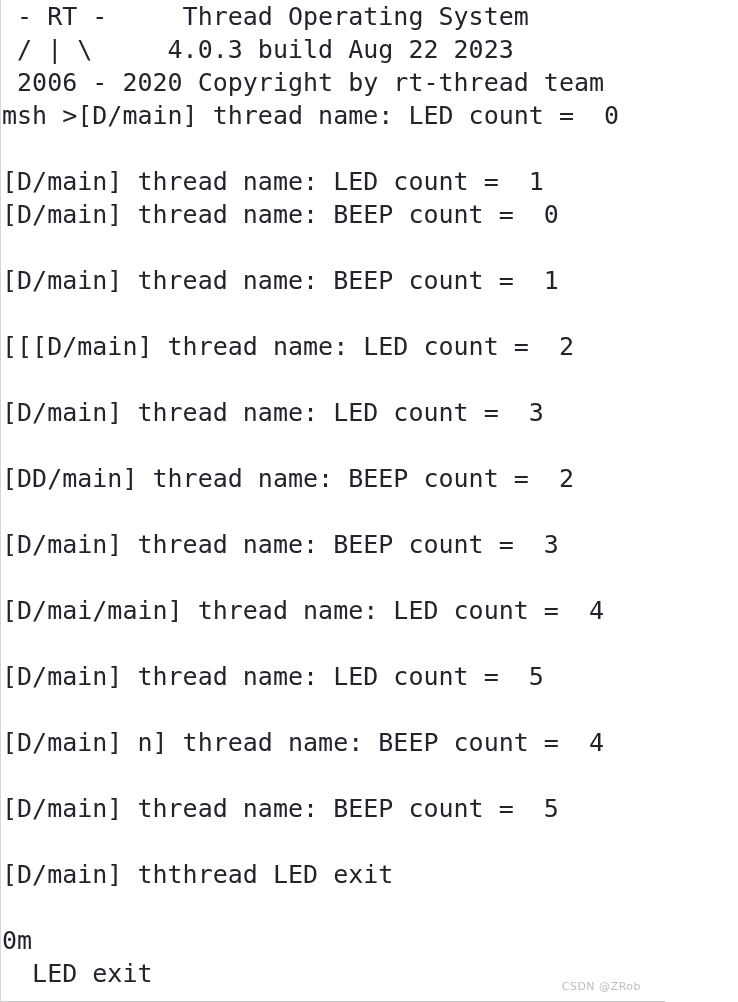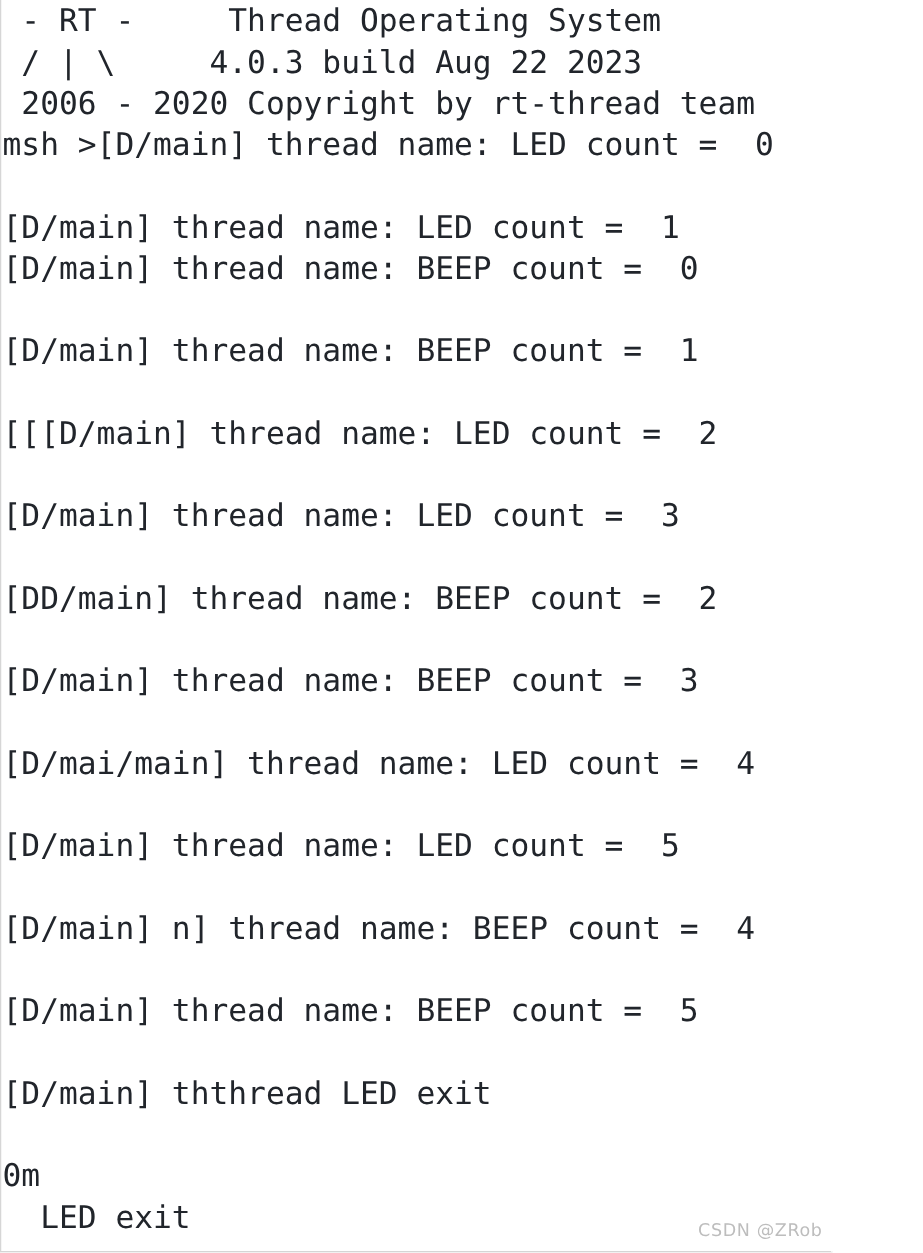--- a/index.html
+++ b/index.html
@@ -39,24 +39,24 @@
     display: block;
     height: 33px;
     white-space: pre;
     font-family: "DejaVu Sans Mono", "Liberation Mono", monospace;
   }
   .line.blank {
     height: 33px;
   }
   #watermark {
     position: absolute;
-    right: 7px;
+    right: 24px;
     bottom: 8px;
     font-family: "DejaVu Sans", "Liberation Sans", sans-serif;
-    font-size: 14px;
+    font-size: 11px;
     color: #bdbdbd;
     letter-spacing: 0.5px;
     white-space: pre;
   }
 </style>
 </head>
 <body>
 
 <div id="terminal">
   <pre id="console-output"><span class="line"> - RT -     Thread Operating System</span><span class="line"> / | \     4.0.3 build Aug 22 2023</span><span class="line"> 2006 - 2020 Copyright by rt-thread team</span><span class="line">msh &gt;[D/main] thread name: LED count =  0</span><span class="line blank"></span><span class="line">[D/main] thread name: LED count =  1</span><span class="line">[D/main] thread name: BEEP count =  0</span><span class="line blank"></span><span class="line">[D/main] thread name: BEEP count =  1</span><span class="line blank"></span><span class="line">[[[D/main] thread name: LED count =  2</span><span class="line blank"></span><span class="line">[D/main] thread name: LED count =  3</span><span class="line blank"></span><span class="line">[DD/main] thread name: BEEP count =  2</span><span class="line blank"></span><span class="line">[D/main] thread name: BEEP count =  3</span><span class="line blank"></span><span class="line">[D/mai/main] thread name: LED count =  4</span><span class="line blank"></span><span class="line">[D/main] thread name: LED count =  5</span><span class="line blank"></span><span class="line">[D/main] n] thread name: BEEP count =  4</span><span class="line blank"></span><span class="line">[D/main] thread name: BEEP count =  5</span><span class="line blank"></span><span class="line">[D/main] ththread LED exit</span><span class="line blank"></span><span class="line">0m</span><span class="line">  LED exit</span></pre>

